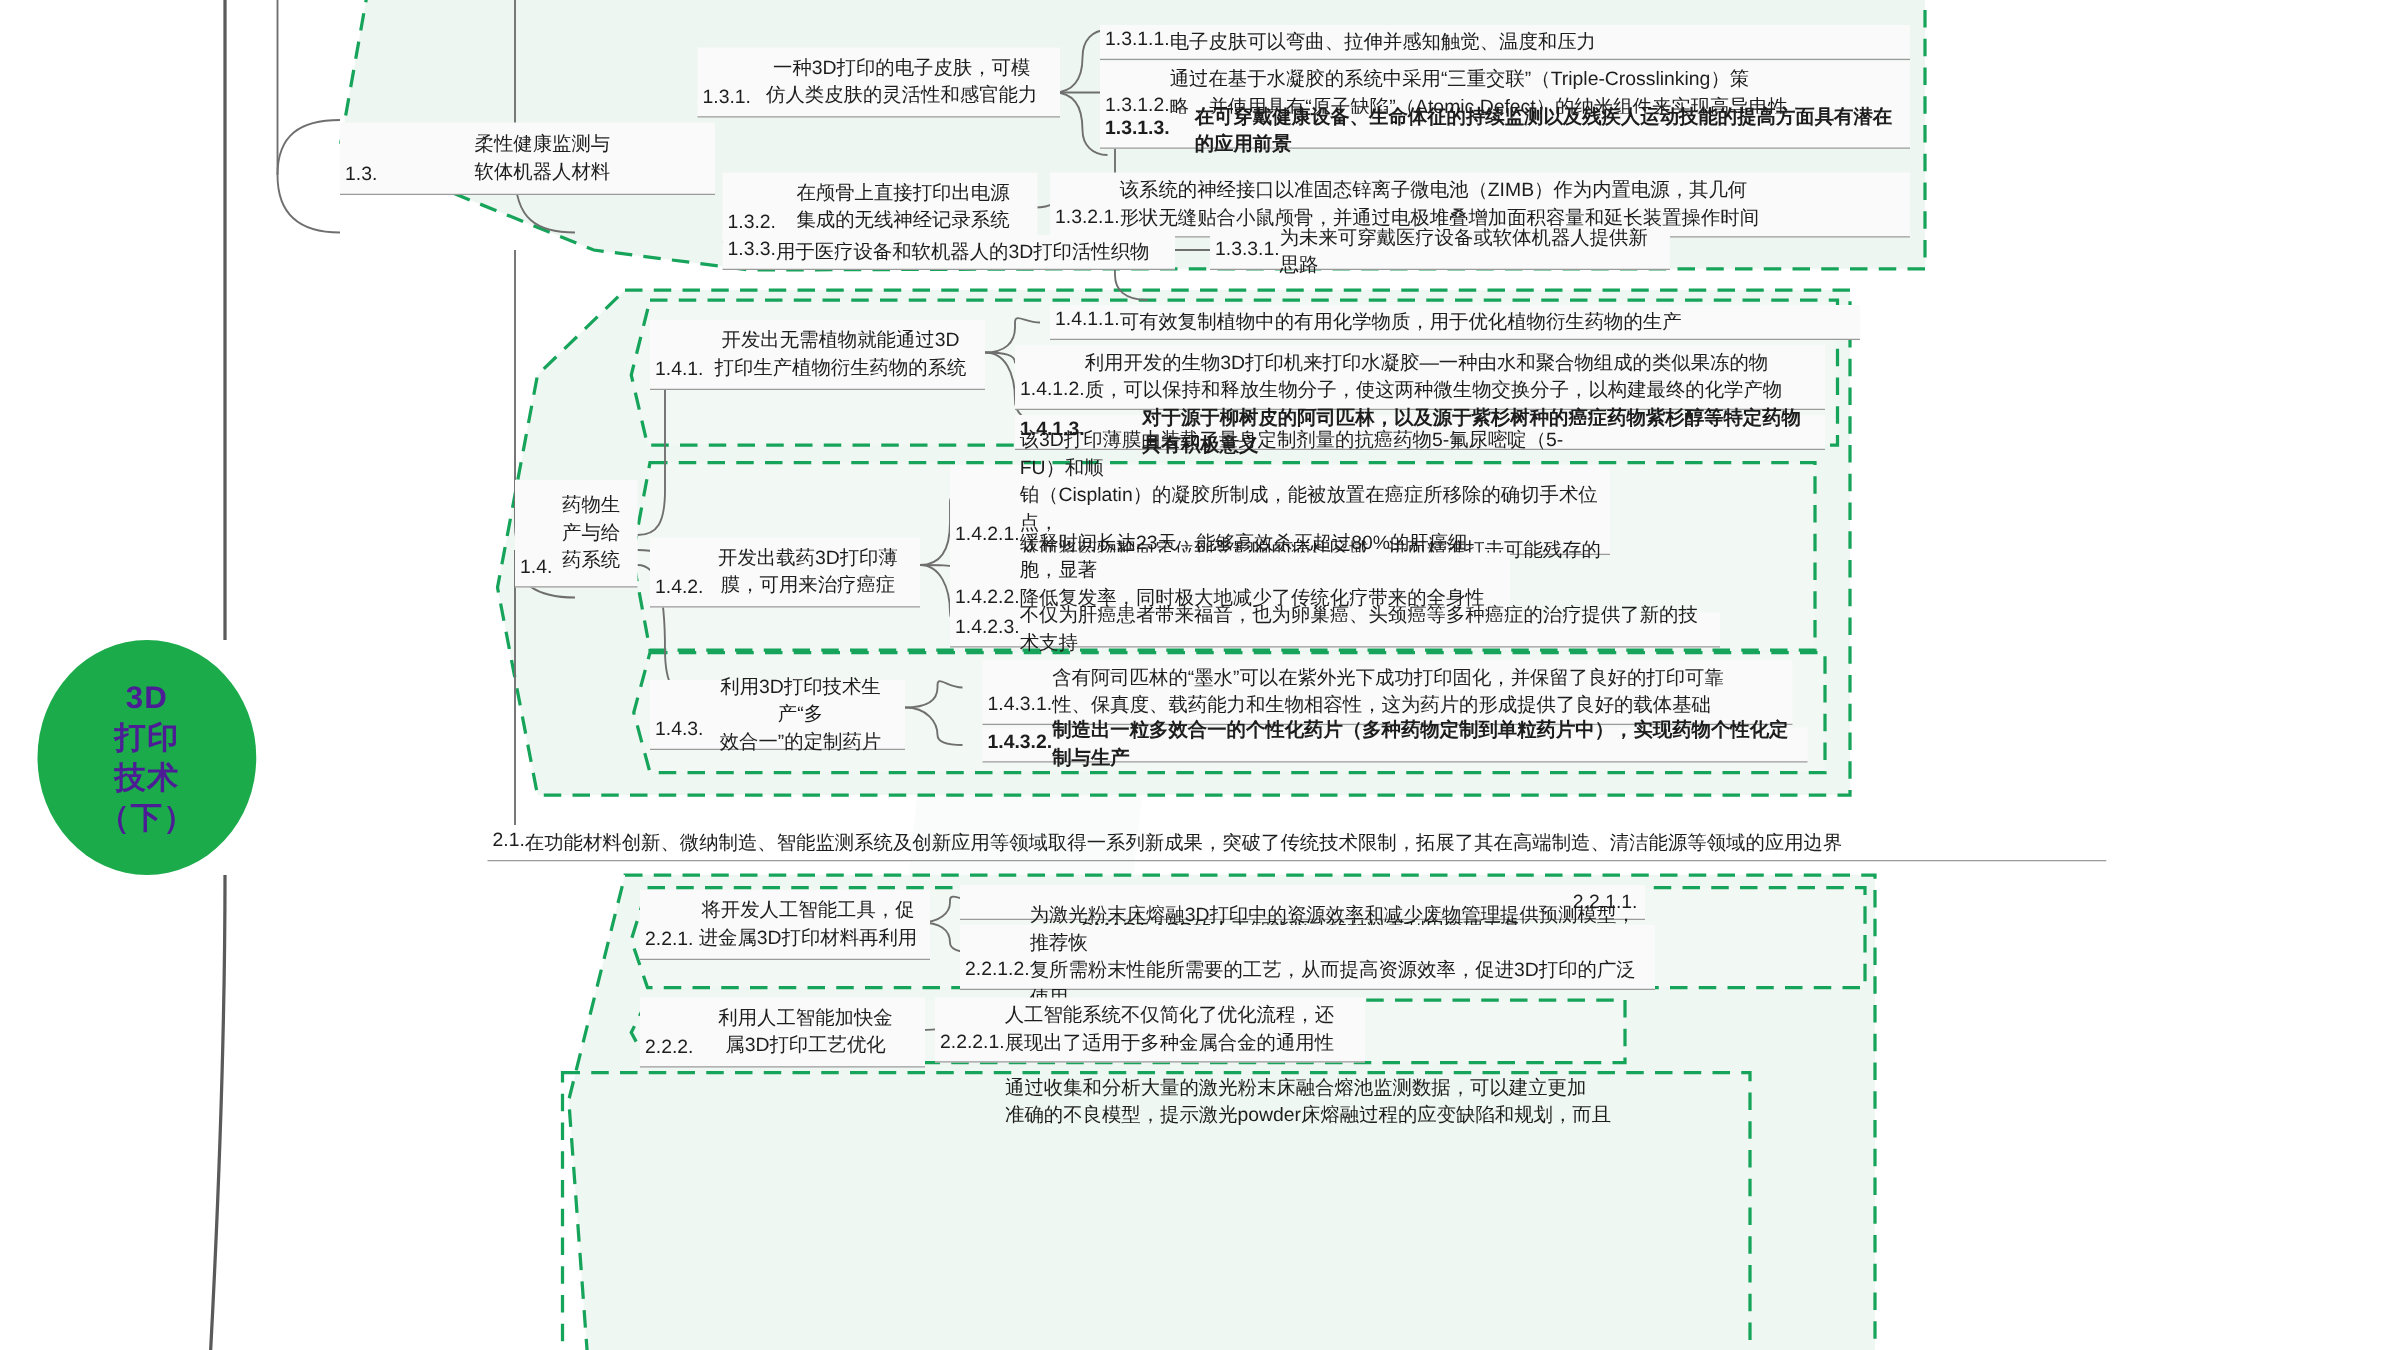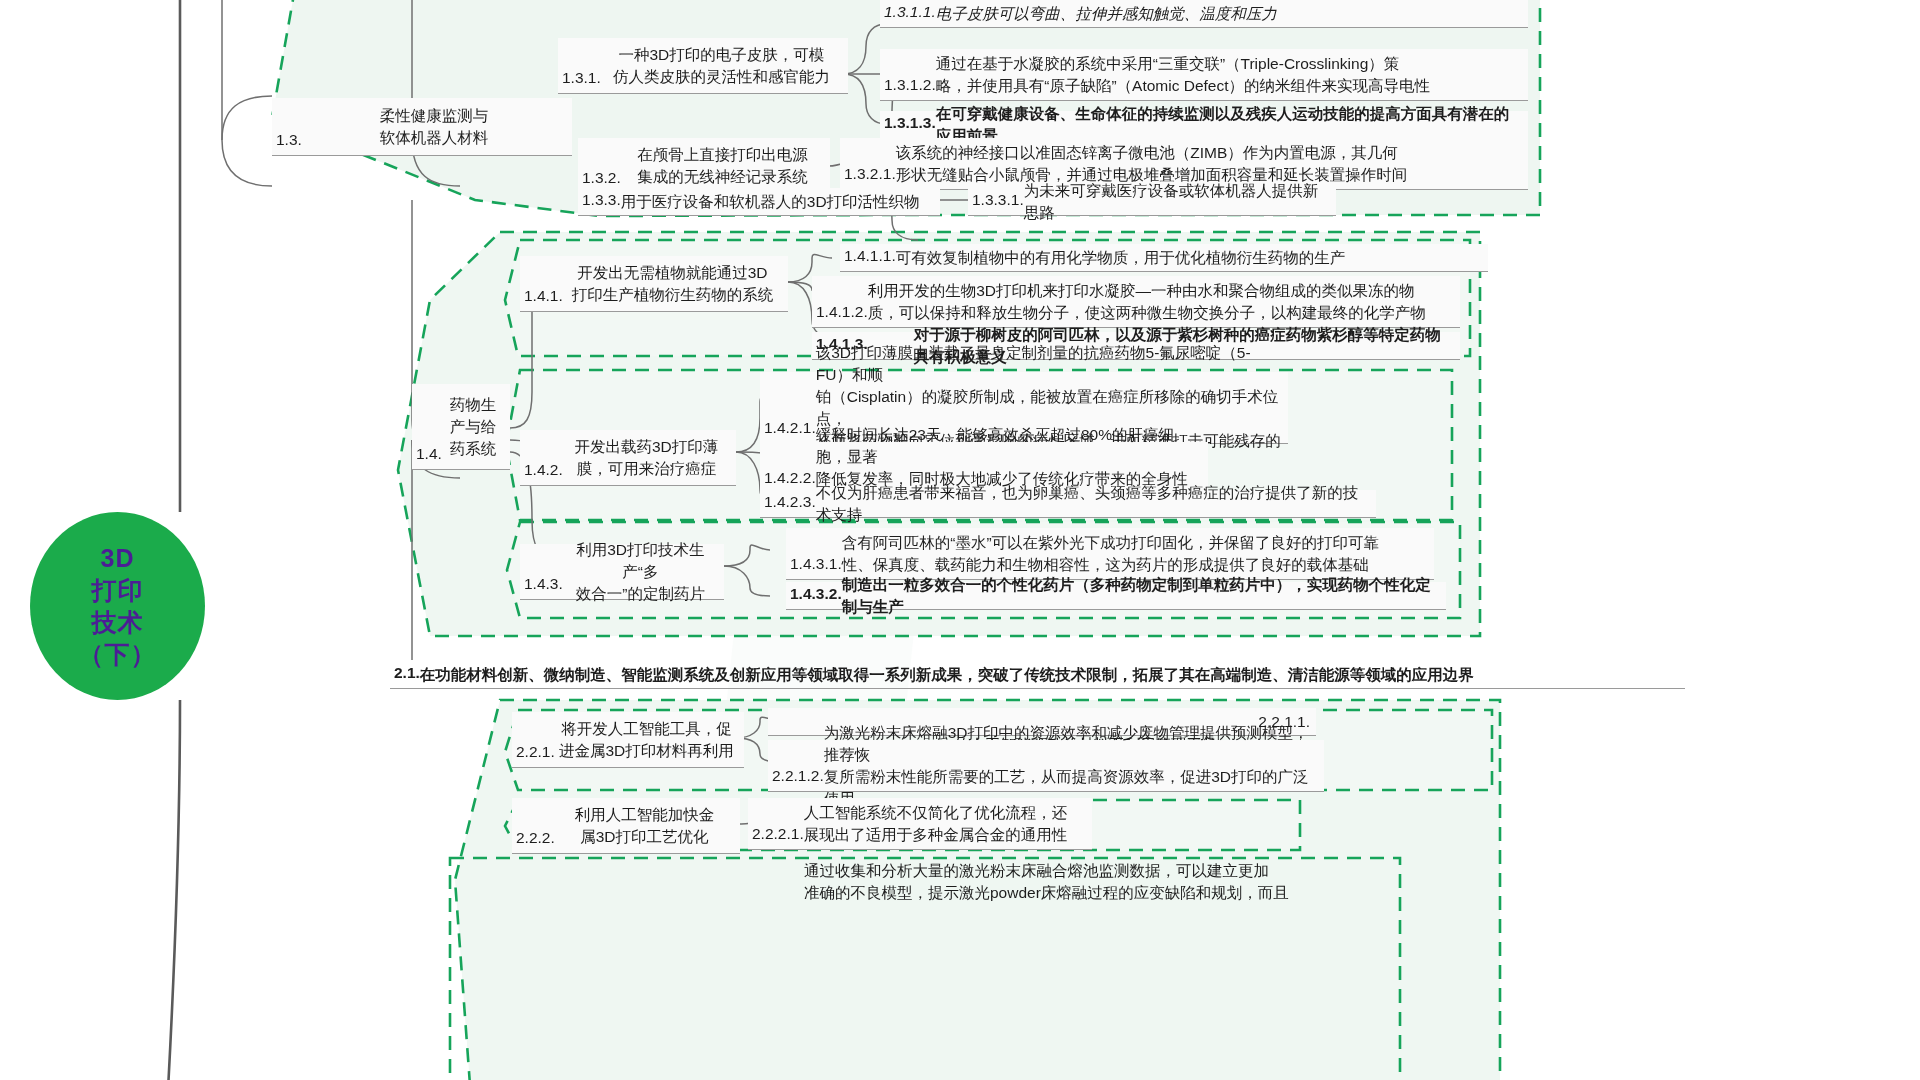--- a/index.html
+++ b/index.html
@@ -155,34 +155,34 @@
   </div>
 
   <div class="node center" style="left:558px;top:38px;width:290px;height:56px;">
     <span class="num">1.3.1.</span>
     <span class="txt">
       <span>一种3D打印的电子皮肤，可模</span><br>
       <span>仿人类皮肤的灵活性和感官能力</span>
     </span>
   </div>
 
-  <div class="node" style="left:880px;top:0;width:648px;height:28px;font-style:italic;">
+  <div class="node" style="left:880px;top:20px;width:648px;height:28px;">
     <span class="num">1.3.1.1.</span>
     <span class="txt">电子皮肤可以弯曲、拉伸并感知触觉、温度和压力</span>
   </div>
 
   <div class="node" style="left:880px;top:49px;width:648px;height:52px;">
     <span class="num">1.3.1.2.</span>
     <span class="txt">
       <span>通过在基于水凝胶的系统中采用“三重交联”（Triple-Crosslinking）策</span><br>
       <span>略，并使用具有“原子缺陷”（Atomic Defect）的纳米组件来实现高导电性</span>
     </span>
   </div>
 
-  <div class="node bold" style="left:880px;top:111px;width:648px;height:28px;">
+  <div class="node bold" style="left:880px;top:91px;width:648px;height:28px;gap:20px;">
     <span class="num">1.3.1.3.</span>
     <span class="txt">在可穿戴健康设备、生命体征的持续监测以及残疾人运动技能的提高方面具有潜在的应用前景</span>
   </div>
 
   <div class="node center" style="left:578px;top:138px;width:252px;height:56px;">
     <span class="num">1.3.2.</span>
     <span class="txt">
       <span>在颅骨上直接打印出电源</span><br>
       <span>集成的无线神经记录系统</span>
     </span>
@@ -285,21 +285,21 @@
       <span>含有阿司匹林的“墨水”可以在紫外光下成功打印固化，并保留了良好的打印可靠</span><br>
       <span>性、保真度、载药能力和生物相容性，这为药片的形成提供了良好的载体基础</span>
     </span>
   </div>
 
   <div class="node bold" style="left:786px;top:582px;width:660px;height:28px;">
     <span class="num">1.4.3.2.</span>
     <span class="txt">制造出一粒多效合一的个性化药片（多种药物定制到单粒药片中），实现药物个性化定制与生产</span>
   </div>
 
-  <div class="node" style="left:390px;top:661px;width:1295px;height:28px;border-bottom:1.3px solid #9a9a9a;background:transparent;font-weight:bold;">
+  <div class="node" style="left:390px;top:661px;width:1295px;height:28px;border-bottom:1.3px solid #9a9a9a;background:transparent;">
     <span class="num">2.1.</span>
     <span class="txt">在功能材料创新、微纳制造、智能监测系统及创新应用等领域取得一系列新成果，突破了传统技术限制，拓展了其在高端制造、清洁能源等领域的应用边界</span>
   </div>
 
   <div class="node center" style="left:512px;top:712px;width:232px;height:56px;">
     <span class="num">2.2.1.</span>
     <span class="txt">
       <span>将开发人工智能工具，促</span><br>
       <span>进金属3D打印材料再利用</span>
     </span>

